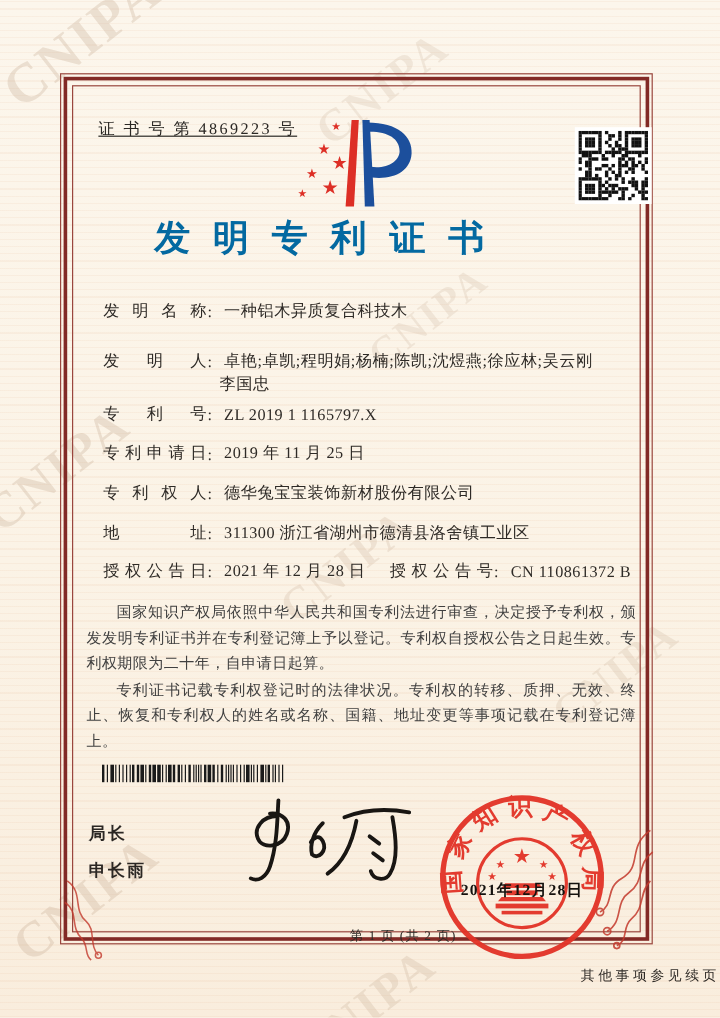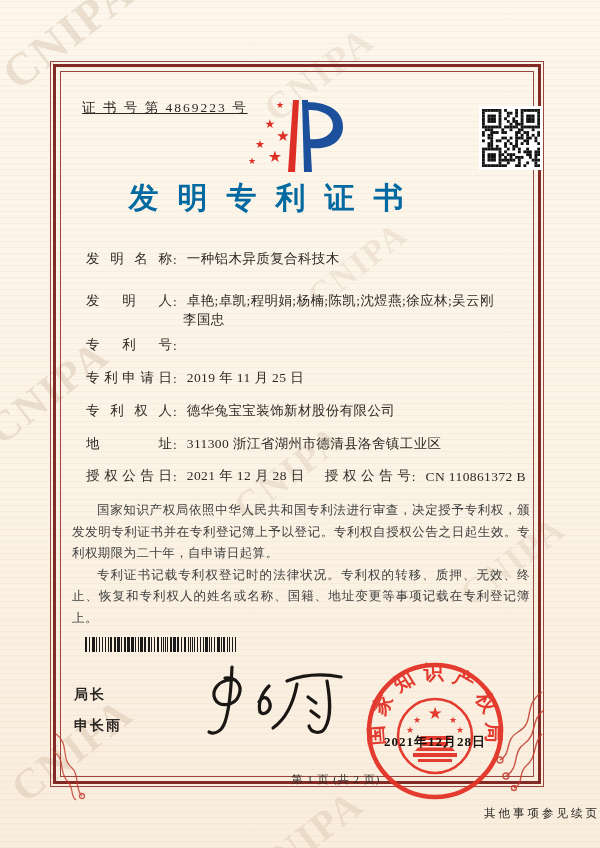--- a/index.html
+++ b/index.html
@@ -330,20 +330,21 @@
     <span class="flabel">发明人</span>
       <span class="fcolon">:</span>
     <span class="fvalue">卓艳;卓凯;程明娟;杨楠;陈凯;沈煜燕;徐应林;吴云刚</span>
   </div>
   <div class="frow" style="top:63px;left:97px;">
     <span class="fvalue">李国忠</span>
   </div>
   <div class="frow" style="top:88px;">
     <span class="flabel">专利号</span>
       <span class="fcolon">:</span>
+    <span class="fvalue">ZL 2019 1 1165797.X</span>
   </div>
   <div class="frow" style="top:121px;">
     <span class="flabel">专利申请日</span>
       <span class="fcolon">:</span>
     <span class="fvalue">2019 年 11 月 25 日</span>
   </div>
   <div class="frow" style="top:154px;">
     <span class="flabel">专利权人</span>
       <span class="fcolon">:</span>
     <span class="fvalue">德华兔宝宝装饰新材股份有限公司</span>

